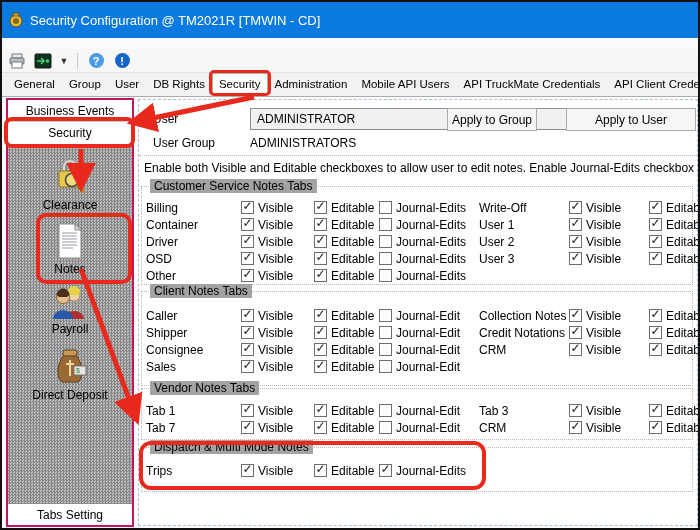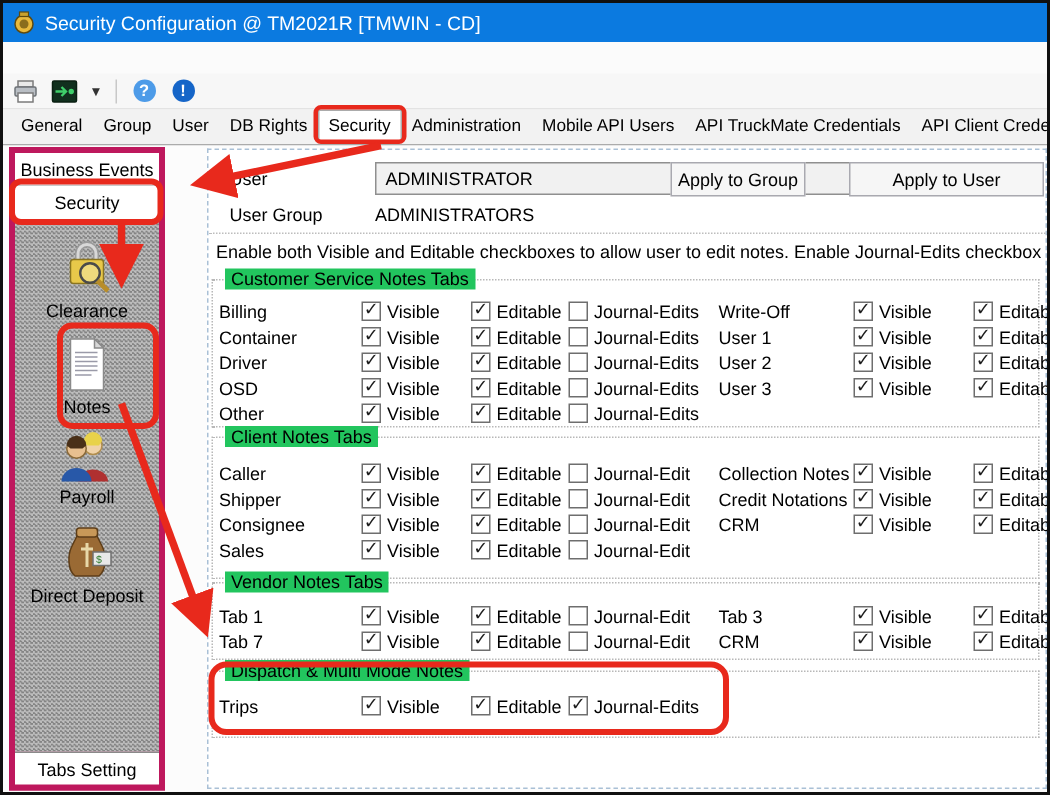--- a/index.html
+++ b/index.html
@@ -1,21 +1,21 @@
 <!DOCTYPE html>
 <html><head>
 <meta charset="utf-8">
 <style>
   * { margin:0; padding:0; box-sizing:border-box; }
   html,body { width:700px; height:530px; }
   body { font-family:"Liberation Sans", sans-serif; font-size:12px; color:#000; }
   .window { position:relative; width:700px; height:530px; border:2px solid #101010; background:#fbfbfb; overflow:hidden; }
 
   
-  .titlebar { position:absolute; left:0; top:0; right:0; height:26px; background:#0b7ae0; display:flex; align-items:center; padding-left:6px; gap:6px; }
+  .titlebar { position:absolute; left:0; top:0; right:0; height:36px; background:#0b7ae0; display:flex; align-items:center; padding-left:6px; gap:6px; }
   .titlebar .ttl { color:#fff; font-size:13px; white-space:nowrap; }
   .appicon { width:16px; height:16px; flex:none; }
 
   
   .menubar { position:absolute; left:0; top:26px; right:0; height:21px; background:#fff; display:flex; align-items:center; padding-left:2px; }
   .menuitem { padding:2px 8px; font-size:12px; cursor:default; }
 
   
   .toolbar { position:absolute; left:0; top:47px; right:0; height:24px; background:#f7f7f7; border-bottom:1px solid #e3e3e3; display:flex; align-items:center; padding-left:4px; gap:4px; }
   .tbtn { width:22px; height:20px; display:flex; align-items:center; justify-content:center; }
@@ -25,41 +25,41 @@
 
   
   .tabstrip { position:absolute; left:0; top:71px; right:0; height:24px; background:#f2f2f2; display:flex; align-items:flex-start; padding-left:5px; border-bottom:1px solid #ababab; }
   .tab { padding:4px 6px 3px 6px; font-size:11.5px; border:1px solid transparent; white-space:nowrap; position:relative; }
   .tab.selected { background:#fff; border-color:#ababab; border-bottom-color:#fff; margin-bottom:-1px; z-index:2; }
 
   
   .workarea { position:absolute; left:0; top:95px; right:0; bottom:0; background:#fcfcfc; }
 
   
-  .sidebar { position:absolute; left:4px; top:1px; width:104px; height:429px; border:4px solid #be185d; background:#be185d; display:flex; flex-direction:column; }
+  .sidebar { position:absolute; left:4px; top:1px; width:128px; height:429px; border:2px solid #be185d; background:#be185d; display:flex; flex-direction:column; }
   .siderow { height:22px; background:#fff; display:flex; align-items:center; justify-content:center; font-size:12px; flex:none; position:relative; }
   .siderow.first { border-bottom:1px solid #c9c9c9; }
   .siderow.last { border-top:1px solid #8a8a8a; }
   .sidegray { flex:1; background-image:conic-gradient(#848484 25%, #bdbdbd 0 50%, #848484 0 75%, #bdbdbd 0); background-size:3px 3px; display:flex; flex-direction:column; align-items:center; padding-top:8px; }
   .sideitem { width:100%; display:flex; flex-direction:column; align-items:center; position:relative; padding:4px 0 6px 0; }
   .sideitem .lbl { font-size:12px; color:#000; margin-top:2px; }
 
   
   .mainpanel { position:absolute; left:136px; top:2px; width:560px; height:427px; background:#fff; border:1px dashed #a9c0d6; }
   .flabel { position:absolute; font-size:12px; }
   .combo { position:absolute; left:111px; top:8px; width:347px; height:22px; background:#f1f1f1; border:1px solid #8f8f8f; display:flex; align-items:center; padding:0 6px; font-size:12px; }
   .combo .val { flex:1; }
   .combo .chev { font-size:10px; color:#444; }
   .pbtn { position:absolute; top:8px; height:23px; background:#f6f6f6; border:1px solid #a9a9b0; font-size:12px; display:flex; align-items:center; justify-content:center; font-family:"Liberation Sans", sans-serif; }
   .dotsep { position:absolute; left:0; right:0; top:55px; border-top:1px dotted #bdbdbd; }
   .instruction { position:absolute; left:5px; right:1px; top:61px; font-size:12px; white-space:nowrap; overflow:hidden; }
 
   
   .group { position:absolute; left:2px; width:552px; border:1px dotted #b8b8b8; }
-  .gtitle { position:absolute; top:-8px; left:8px; background:#22c55e; padding:0 4px; font-size:12px; white-space:nowrap; }
+  .gtitle { position:absolute; top:-8px; left:8px; background:#a3a3a3; padding:0 4px; font-size:12px; white-space:nowrap; }
   .nrow { display:grid; grid-template-columns:95px 73px 65px 100px 90px 80px 1fr; align-items:center; height:17px; margin-left:4px; }
   .rlabel { font-size:12px; white-space:nowrap; }
   .cbc { display:flex; align-items:flex-start; gap:4px; font-size:12px; white-space:nowrap; }
   .cb { width:13px; height:13px; border:1px solid #6e6e6e; background:#fff; display:inline-block; position:relative; flex:none; }
   .cb.checked::after { content:"✓"; position:absolute; left:0.5px; top:-2.5px; font-size:12px; color:#1c1c1c; }
 
   
   .anno { position:absolute; border:4px solid #e8291c; border-radius:10px; pointer-events:none; z-index:40; background:transparent; }
   #anno-tab { inset:-4px -4px -3px -4px; border-width:3px; border-radius:5px; }
   #anno-sec { inset:-5px -3px -4px -4px; border-radius:8px; }

